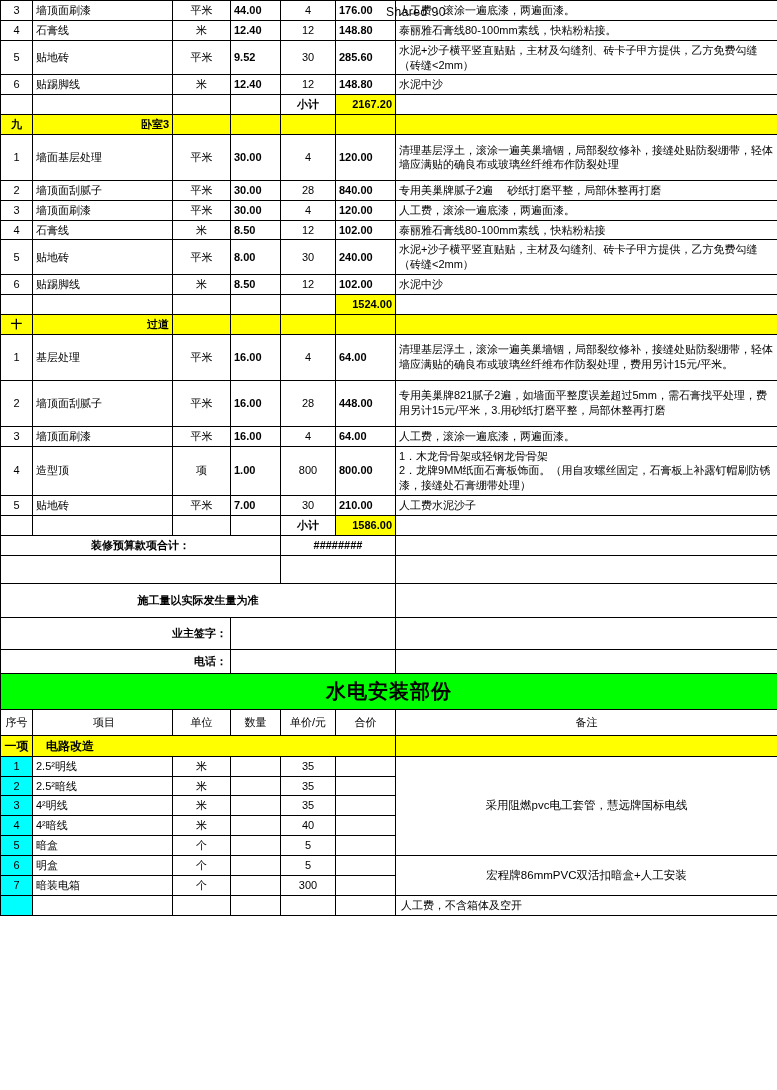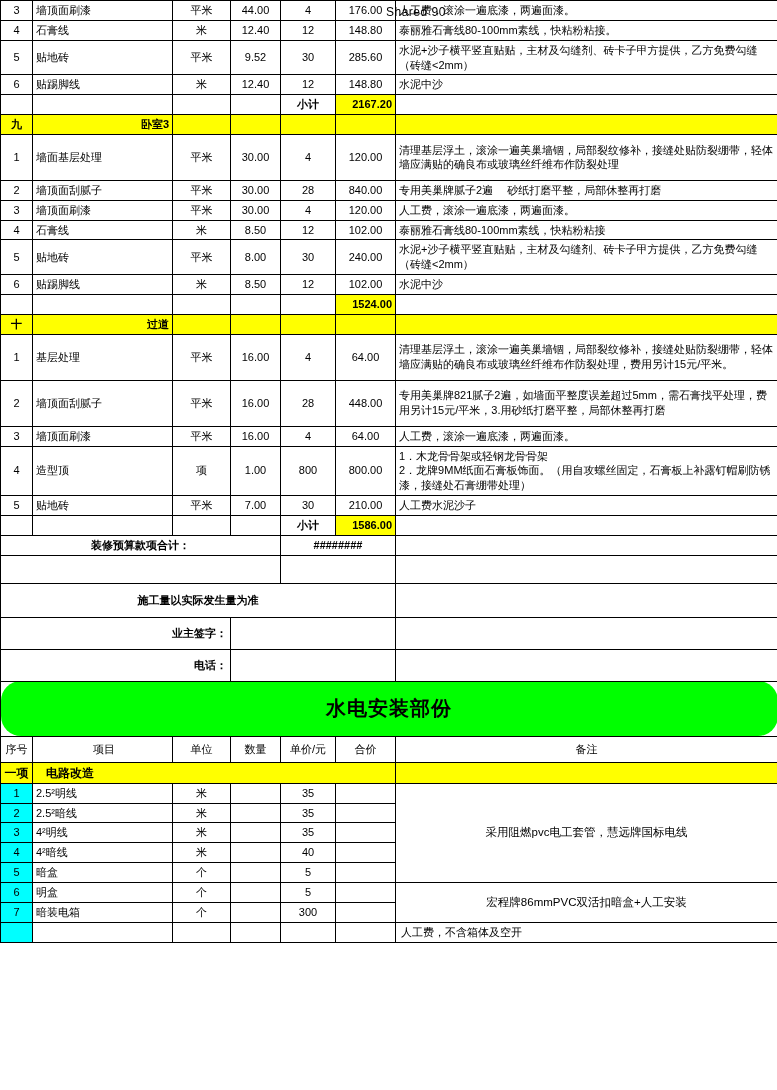--- a/index.html
+++ b/index.html
@@ -32,21 +32,21 @@
   .c-price { width: 55px;  text-align:center; }
   .c-total { width: 60px;  text-align:right; padding-right:6px; }
   .c-note  { width: 382px; text-align:left; padding-left:5px; font-size:10.5px; }
 
   .yellow { background:#ffff00; }
   .green  { background:#00ff00; }
   .cyan   { background:#00ffff; }
   .bold   { font-weight:bold; }
   .center { text-align:center; }
   .left   { text-align:left; }
-  .right  { text-align:center; }
+  .right  { text-align:left;font-weight:bold; }
 
   .section-head td {
     font-weight: bold;
     font-size: 13px;
   }
   .sec-roman { text-align:center; font-weight:bold; font-size:13px; }
   .sec-name  { text-align:right; padding-left:6px; font-weight:bold; font-size:14px; }
 
   .subtotal-label { text-align:center; font-weight:bold; }
   .subtotal-val   { text-align:right; font-weight:bold; background:#ffff00; padding-right:6px;}
@@ -302,27 +302,27 @@
     <td colspan="6" class="notice">施工量以实际发生量为准</td>
     <td></td>
   </tr>
 
   <tr>
     <td colspan="3" class="sign-label" style="height:32px;padding-left:18px;">业主签字：</td>
     <td colspan="3"></td>
     <td></td>
   </tr>
   <tr>
-    <td colspan="3" class="sign-label" style="height:32px;">电话：</td>
+    <td colspan="3" class="sign-label" style="height:24px;">电话：</td>
     <td colspan="3"></td>
     <td></td>
   </tr>
 
   <tr>
-    <td colspan="7" class="banner green" style="height:55px;font-size:20px;border-radius:20px;">水电安装部份</td>
+    <td colspan="7" class="banner green" style="height:36px;font-size:20px;">水电安装部份</td>
   </tr>
 
   <tr class="hdr">
     <td>序号</td>
     <td class="left" style="padding-left:6px;">项目</td>
     <td>单位</td>
     <td class="center">数量</td>
     <td>单价/元</td>
     <td>合价</td>
     <td class="center">备注</td>

